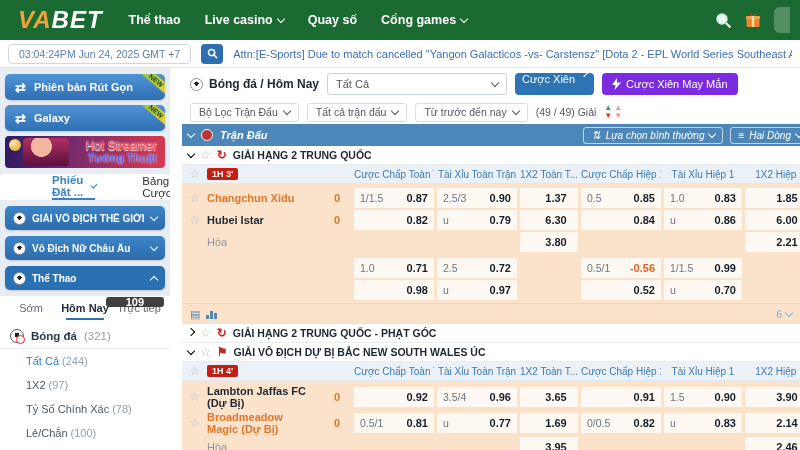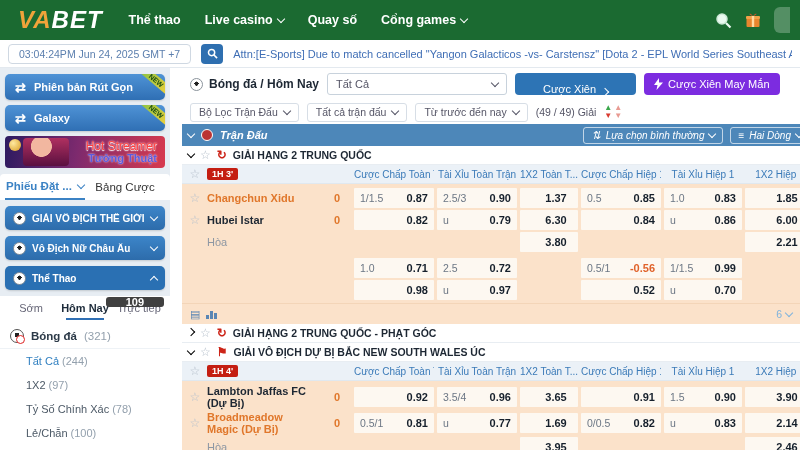--- a/index.html
+++ b/index.html
@@ -26,21 +26,21 @@
   .side{width:170px;background:#e7edf3;flex:none;padding:6px 5px 0 5px;overflow:hidden;}
   .qbtn{position:relative;height:26px;border-radius:5px;background:linear-gradient(180deg,#4f93d6,#2f6fb4);color:#fff;font-size:11px;font-weight:bold;display:flex;align-items:center;gap:8px;padding:0 10px;margin-bottom:5px;overflow:hidden;cursor:pointer;box-shadow:0 1px 2px rgba(0,0,0,.15);}
   .qbtn .arr{font-size:13px;}
   .ribbon{position:absolute;top:2px;right:-13px;background:linear-gradient(90deg,#79c043,#ffd23c);color:#1d4f12;font-size:7px;font-weight:bold;transform:rotate(40deg);padding:1px 14px;}
   .banner{position:relative;height:32px;border-radius:4px;margin-bottom:6px;background:linear-gradient(100deg,#2c1a60 0%,#7d2a6e 45%,#d83a4e 100%);overflow:hidden;display:flex;flex-direction:column;align-items:flex-end;justify-content:center;padding:0 8px;}
   .banner .l1{color:#ff4040;font-size:12px;font-weight:normal;text-shadow:0 0 2px #fff,0 1px 1px #fff;line-height:12px;}
   .banner .l2{color:#5a5ae0;font-size:11px;font-weight:bold;text-shadow:0 0 2px #fff;line-height:12px;}
   .banner .blogo{position:absolute;left:4px;top:3px;width:12px;height:12px;border-radius:50%;background:radial-gradient(circle at 35% 35%,#ffe9a0,#d89b20);}
   .banner .girl{position:absolute;left:18px;top:2px;width:46px;height:28px;border-radius:4px;background:radial-gradient(circle at 40% 30%,#f2b7a0 0 30%,transparent 32%),linear-gradient(180deg,#b03060,#5a1040);}
   .stabs{background:#fff;border-radius:4px 4px 0 0;display:flex;height:26px;align-items:stretch;margin:0 -5px 0 -5px;padding:0 5px;}
-  .stab{flex:1;display:flex;align-items:center;justify-content:center;gap:6px;font-size:11.5px;cursor:pointer;}
+  .stab{flex:1;display:flex;align-items:center;justify-content:center;gap:6px;font-size:11.5px;cursor:pointer;margin-left:47px;}
   .stab.act{color:#3b82c4;border-bottom:2px solid #3b82c4;font-weight:bold;}
   .stab.idle{color:#333;}
   .sleague{height:24px;border-radius:5px;background:linear-gradient(180deg,#3c85c9,#2d6cab);color:#fff;font-size:10px;font-weight:bold;display:flex;align-items:center;gap:6px;padding:0 8px;margin:6px 0;cursor:pointer;box-shadow:0 1px 2px rgba(0,0,0,.15);}
   .sleague .lbl{flex:1;white-space:nowrap;overflow:hidden;}
   .ball{width:13px;height:13px;border-radius:50%;background:radial-gradient(circle at 50% 42%,#222 0 24%,#fff 26% 84%,#cfd6dd 86%);border:1px solid #8b949c;flex:none;}
   .sporthdr{background:#2a70b3;}
   .ttabs{background:#fff;display:flex;height:24px;margin:0 -5px;padding:0 4px;}
   .ttab{flex:1;position:relative;display:flex;align-items:center;justify-content:center;font-size:11px;color:#667;cursor:pointer;}
   .ttab.act{color:#1d2b3a;font-weight:bold;}
   .ttab.act::after{content:"";position:absolute;bottom:0;left:8px;right:8px;height:2px;background:#2f6fb4;}
@@ -50,21 +50,21 @@
   .mitem{font-size:11px;color:#4c5966;padding:6px 10px 6px 26px;cursor:pointer;}
   .mitem .c{color:#93a0ad;margin-left:3px;}
   .mitem.act{color:#2f7fc0;}
   .clockball{position:relative;width:14px;height:14px;border-radius:50%;background:radial-gradient(circle at 50% 42%,#222 0 24%,#fff 26% 85%,#c8cfd6 87%);border:1px solid #555;}
   .clockball::after{content:"";position:absolute;right:-2px;bottom:-2px;width:7px;height:7px;border-radius:50%;background:#fff;border:1.5px solid #d22;}
   
   .main{flex:1;overflow:hidden;background:#fff;display:flex;flex-direction:column;margin-left:12px;}
   .toolbar{height:32px;display:flex;align-items:center;gap:8px;padding:0 8px;flex:none;}
   .toolbar .bc{font-size:12px;font-weight:bold;color:#1d2733;display:flex;align-items:center;gap:6px;}
   .selbox{width:180px;height:22px;border:1px solid #c8d2dc;border-radius:3px;font-size:11px;color:#556;display:flex;align-items:center;justify-content:space-between;padding:0 8px;cursor:pointer;}
-  .btn-parlay{height:22px;background:#2d74b5;color:#fff;font-size:11px;border-radius:4px;display:flex;align-items:flex-end;gap:6px;padding:0 28px;cursor:pointer;}
+  .btn-parlay{height:22px;background:#2d74b5;color:#fff;font-size:11px;border-radius:4px;display:flex;align-items:flex-start;gap:6px;padding:0 7px;cursor:pointer;}
   .btn-lucky{height:22px;background:#7c2ce0;color:#fff;font-size:11px;border-radius:4px;display:flex;align-items:center;gap:5px;padding:0 10px;cursor:pointer;}
   .filters{height:24px;display:flex;align-items:center;gap:8px;padding:0 8px;flex:none;}
   .pill{height:19px;border:1px solid #d7dee6;border-radius:3px;font-size:10.5px;color:#556;display:flex;align-items:center;gap:6px;padding:0 8px;cursor:pointer;background:#fff;}
   .lgcount{font-size:10.5px;color:#556;}
   .sorticon{font-size:8px;line-height:8px;display:flex;gap:2px;cursor:pointer;}
   .sorticon .a{display:flex;flex-direction:column;}
   .mbar{height:22px;background:#4d87b9;display:flex;align-items:center;color:#fff;padding:0 6px;gap:7px;flex:none;overflow:hidden;font-style:italic;}
   .mbar .t{font-size:11px;font-weight:bold;flex:1;}
   .obtn{height:17px;border:1px solid rgba(255,255,255,.65);border-radius:3px;font-size:10px;display:flex;align-items:center;gap:5px;padding:0 7px;white-space:nowrap;cursor:pointer;flex:none;}
   .obtn.cut{margin-right:-16px;}

